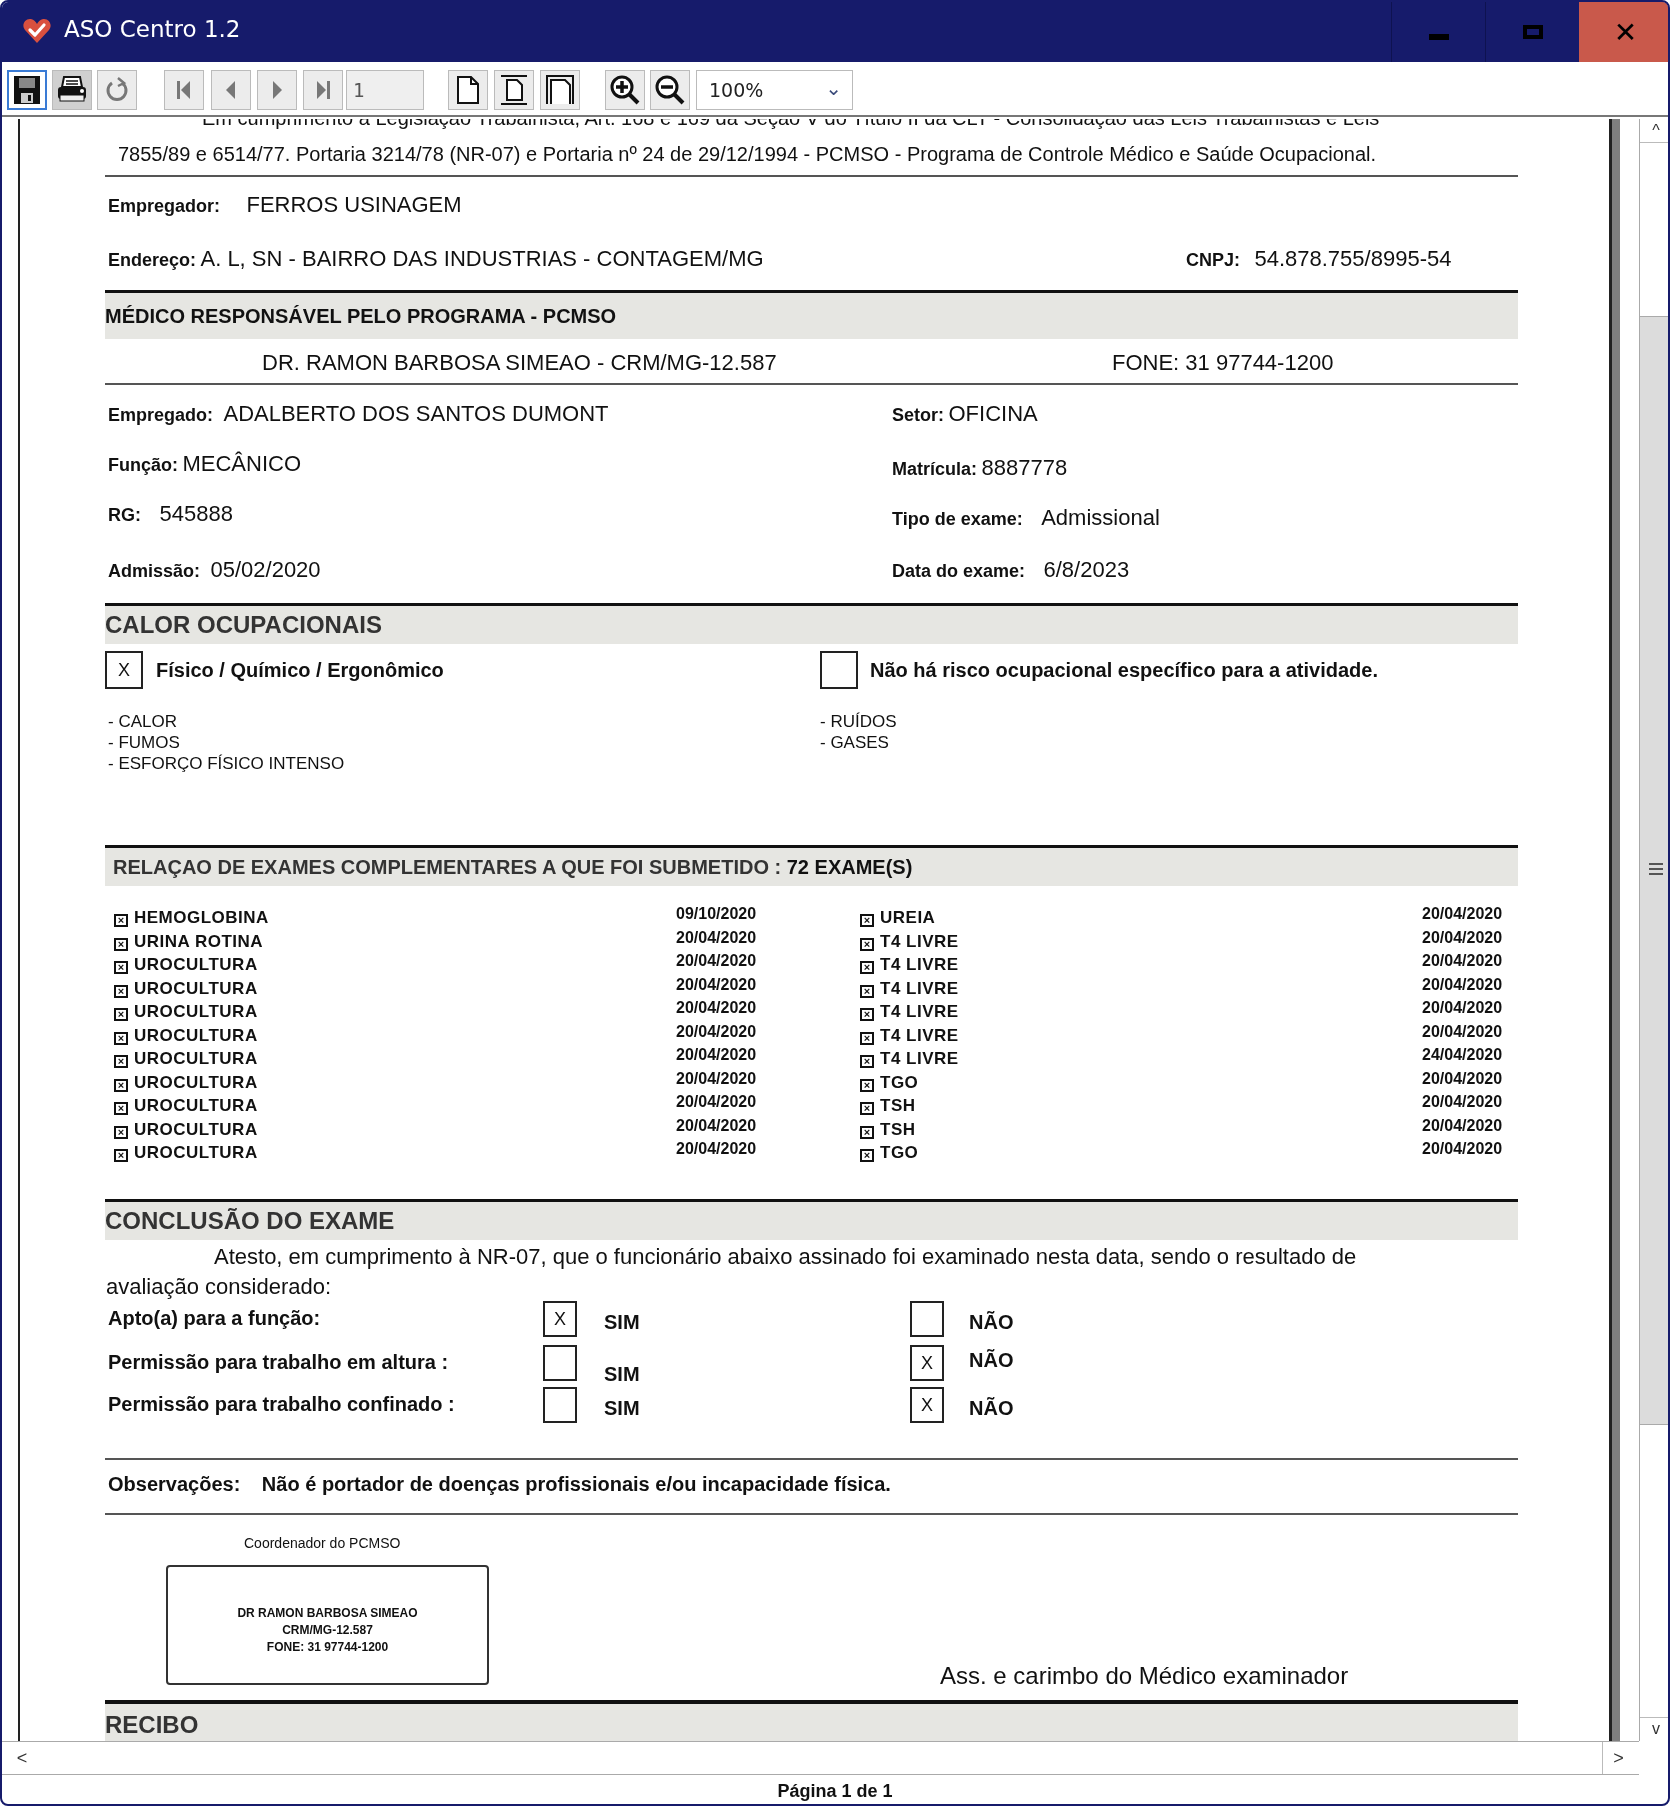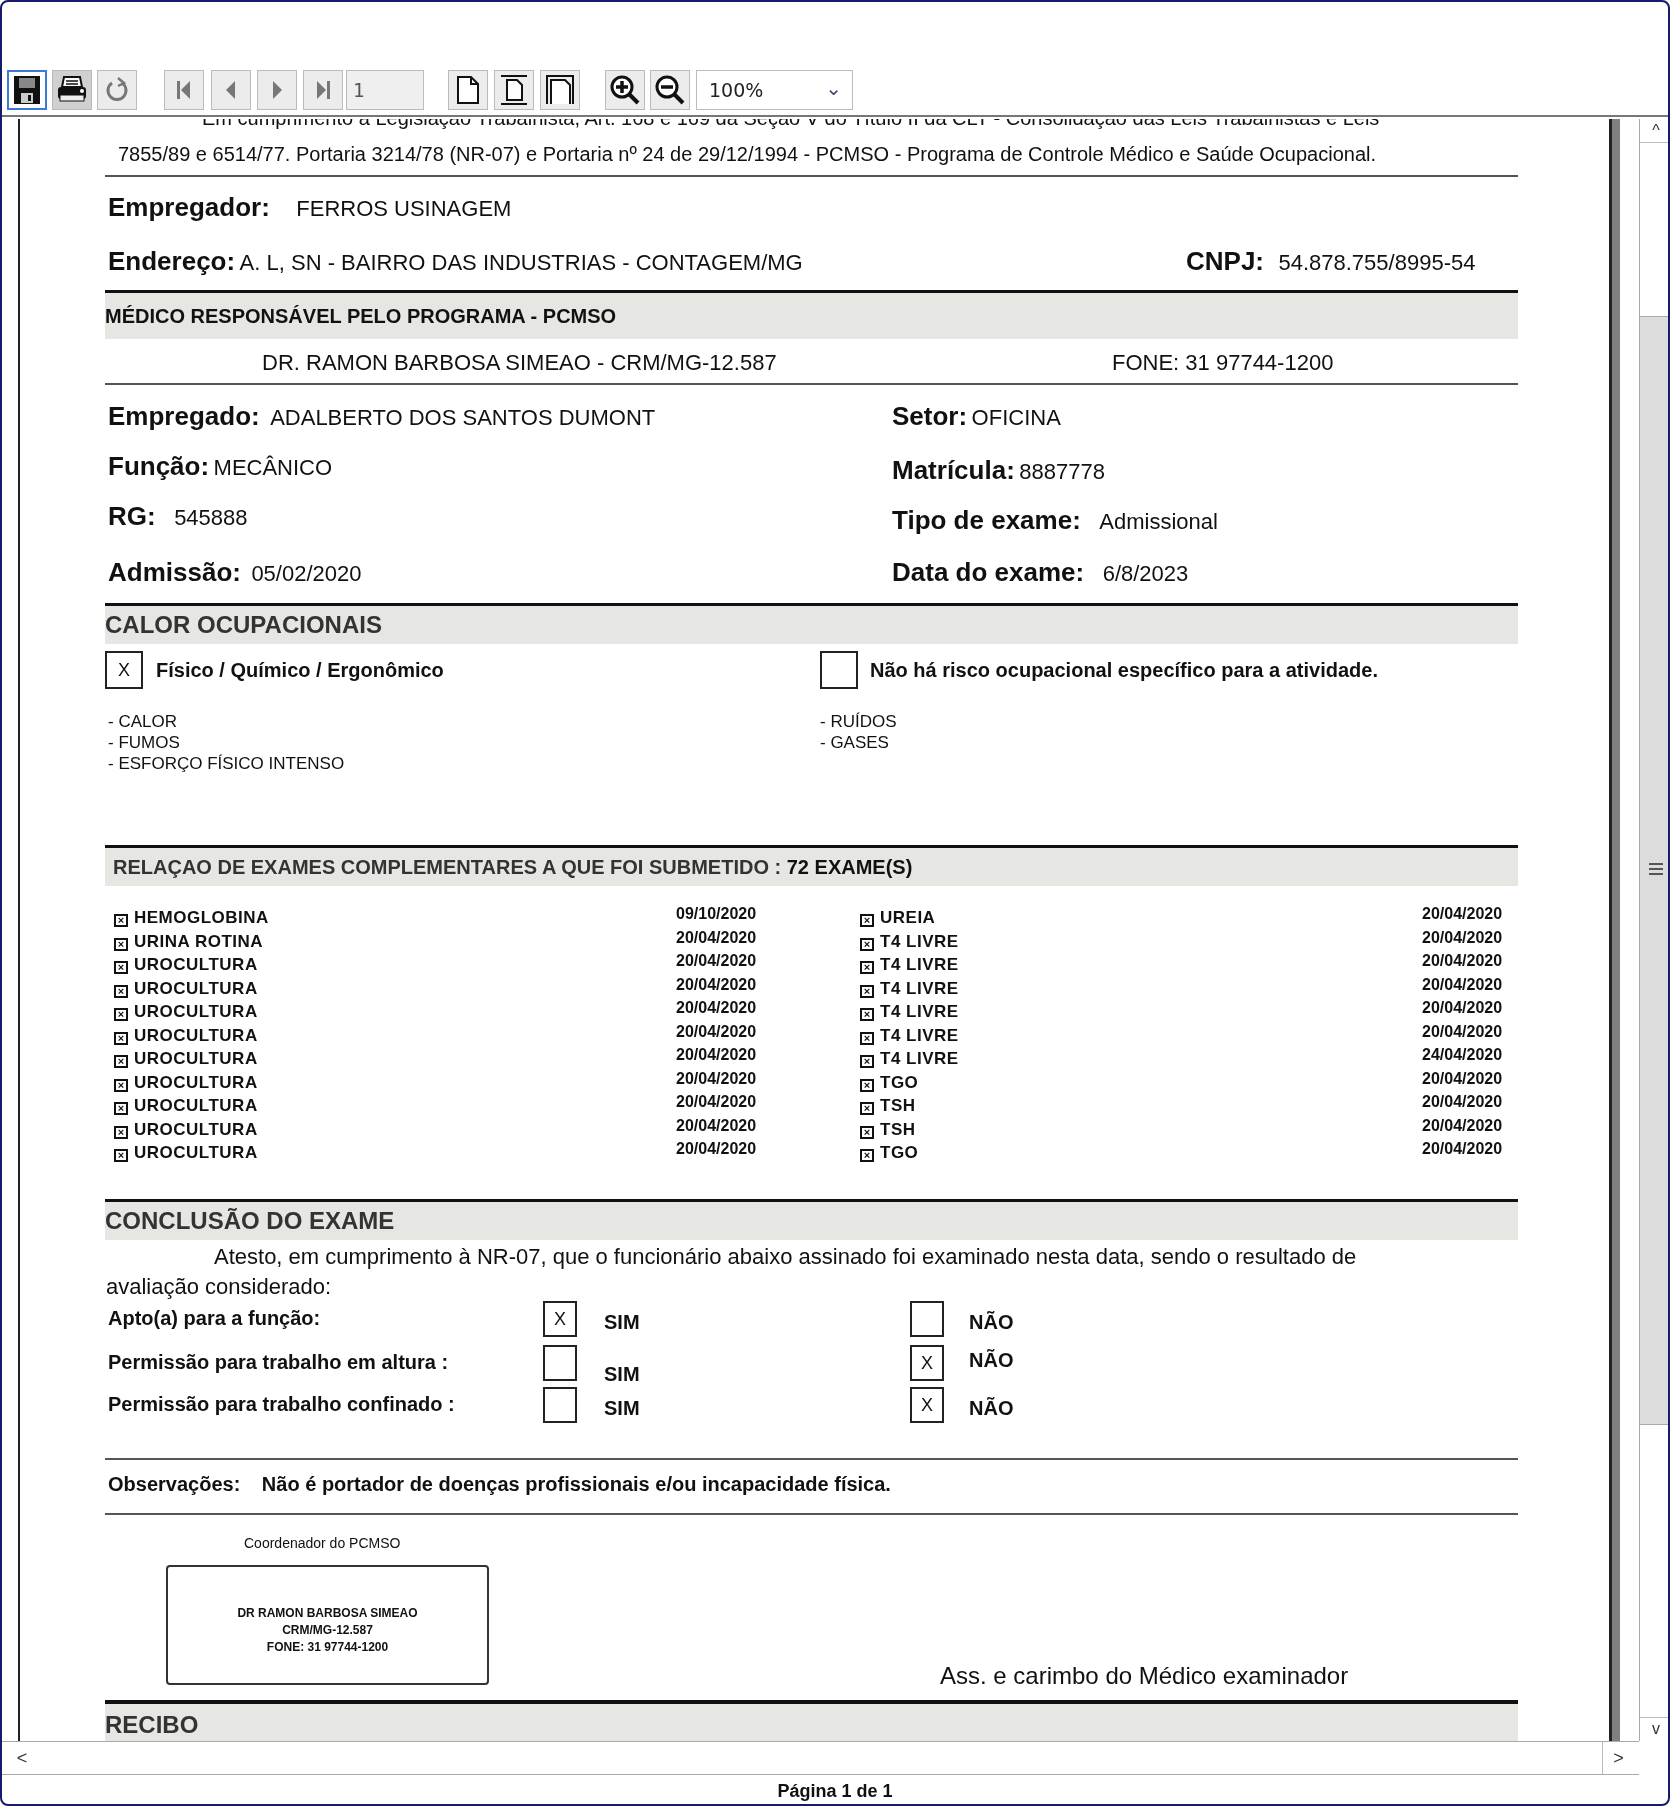--- a/index.html
+++ b/index.html
@@ -33,21 +33,21 @@
   .page-left-edge { position: absolute; left: 16px; top: 0; width: 2px; height: 100%; background: #222; }
   .page-right-edge { position: absolute; left: 1607px; top: 0; width: 3px; height: 100%; background: #222; }
   .page-right-shadow { position: absolute; left: 1610px; top: 0; width: 8px; height: 100%; background: #808080; }
 
   .doc { position: absolute; left: 0; top: 0; width: 1600px; }
   .abs { position: absolute; white-space: nowrap; }
   .cut-line { left: 200px; top: -12px; font-size: 20px; color: #111; }
   .legal { left: 116px; top: 24px; font-size: 20px; }
   .hline { position: absolute; left: 103px; width: 1413px; height: 2px; background: #555; }
   .hline.thick { height: 3px; background: #111; }
-  .lbl { font-weight: bold; font-size: 26px; }
+  .lbl { font-weight: bold; font-size: 18px; }
   .val { font-size: 22px; }
   .band { position: absolute; left: 103px; width: 1413px; background: #e6e6e2; text-align: left; font-weight: bold; color: #333; }
   .band.med { height: 46px; line-height: 46px; font-size: 20px; color: #111; }
   .band.big { height: 38px; line-height: 38px; font-size: 24px; }
   .cbx { position: absolute; border: 2px solid #222; width: 38px; height: 38px; font-size: 18px; text-align: center; line-height: 34px; }
   .cbx.sm { width: 34px; height: 36px; line-height: 32px; }
   .risk { font-size: 17px; }
   .exam-name { font-size: 17px; font-weight: bold; letter-spacing: 0.5px; }
   .exam-date { font-size: 16px; font-weight: bold; }
   .xbox { display: inline-block; width: 14px; height: 13px; border: 2px solid #111; font-size: 11px; line-height: 9px; text-align: center; margin-right: 6px; vertical-align: -1px; font-weight: bold; }
@@ -63,20 +63,36 @@
   
   .hscroll { position: absolute; left: 0; top: 1739px; width: 1637px; height: 34px; background: #fff; border-top: 1px solid #aaa; border-bottom: 1px solid #aaa; }
   .hs-arrow { position: absolute; top: 0; width: 32px; height: 32px; text-align: center; line-height: 32px; font-size: 18px; color: #333; }
   .status { position: absolute; left: 0; top: 1773px; width: 100%; height: 33px; text-align: center; font-weight: bold; font-size: 18px; line-height: 33px; }
 </style>
 </head>
 <body>
 
 <div class="window">
 
+  <div class="titlebar">
+    <svg class="app-logo" viewBox="0 0 30 30">
+      <path d="M15 27 L3 14 C-1 9 3 2 9 3 C12 3.5 14 6 15 8 C16 6 18 3.5 21 3 C27 2 31 9 27 14 Z" fill="#d9503f"></path>
+      <path d="M8 14 L13 19 L22 9" stroke="#fff" stroke-width="3.2" fill="none" stroke-linecap="round" stroke-linejoin="round"></path>
+    </svg>
+    <span class="app-title">ASO Centro 1.2</span>
+    <div class="win-btn min">
+        <div class="min-glyph"></div>
+      </div>
+    <div class="win-btn max">
+        <div class="max-glyph"></div>
+      </div>
+    <div class="win-btn close">
+        <span class="close-glyph">✕</span>
+      </div>
+  </div>
 
   <div class="toolbar">
     <div class="tb-btn active" style="left:5px;">
       <svg width="28" height="30" viewBox="0 0 28 30">
         <rect x="1" y="1" width="26" height="28" fill="#111"></rect>
           <rect x="6" y="3" width="16" height="10" fill="#888"></rect>
           <rect x="8" y="18" width="12" height="10" fill="#ccc"></rect>
           <rect x="15" y="20" width="3" height="6" fill="#111"></rect>
       </svg>
     </div>

